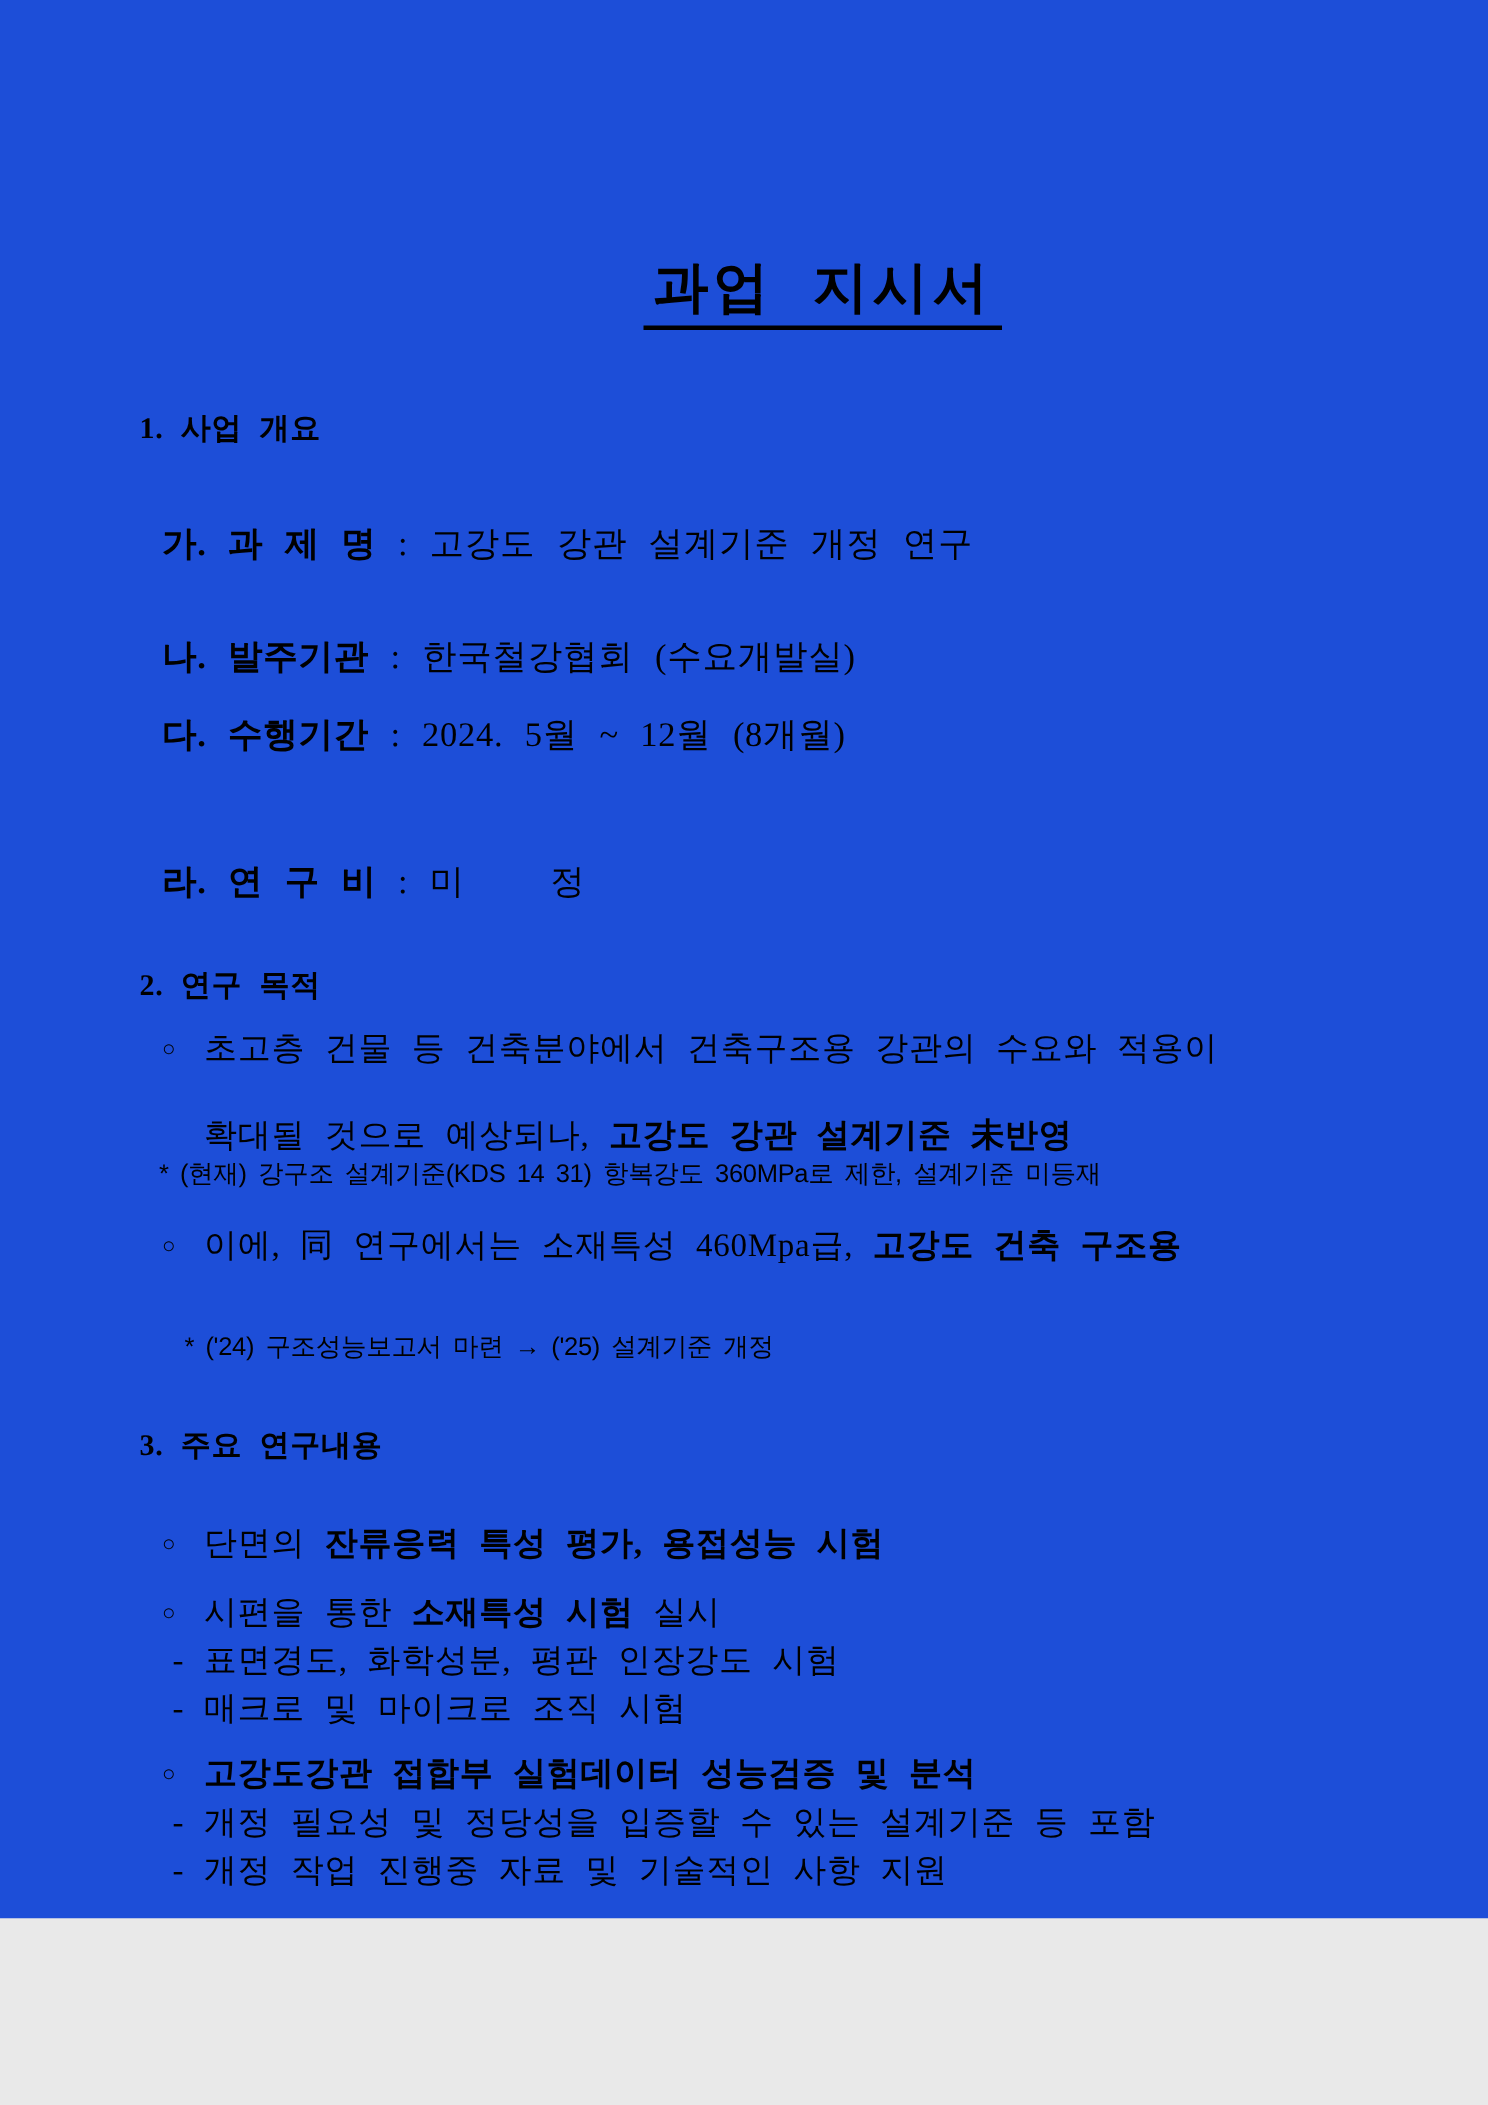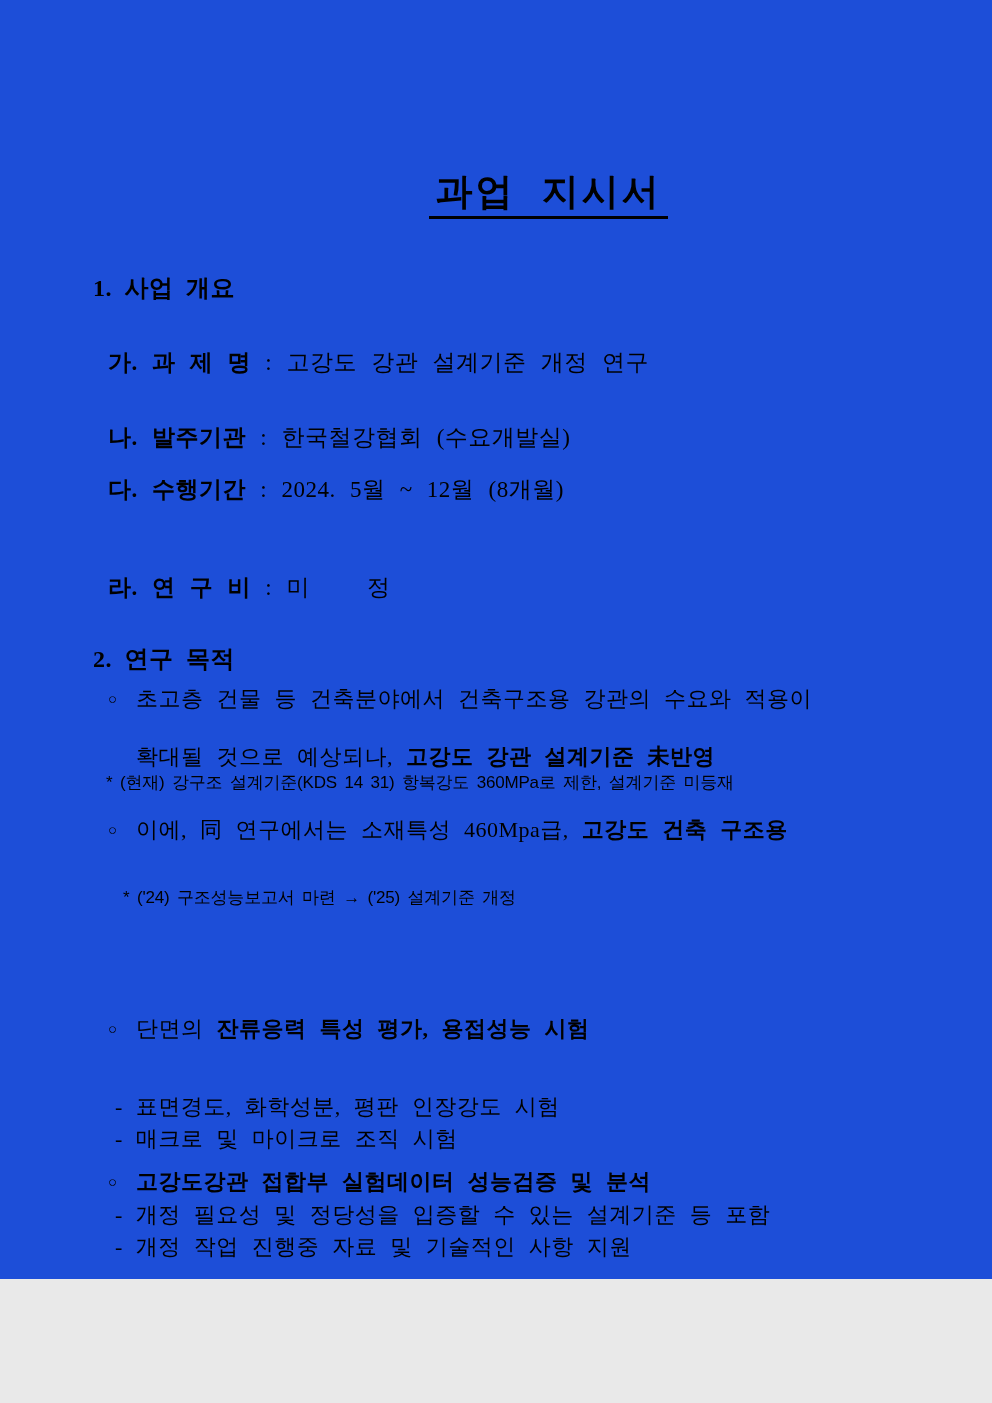--- a/index.html
+++ b/index.html
@@ -13,21 +13,21 @@
     overflow:hidden;
   }
   .abs{position:absolute;white-space:pre;}
   .title{
     left:0;right:0;top:124px;
     text-align:center;
     font-size:37px;font-weight:700;
     letter-spacing:3px;word-spacing:14px;
   }
   .title .tspan{border-bottom:3px solid #000;padding:0 6px 4px 6px;}
-  .h{font-size:24px;font-weight:700;letter-spacing:0.5px;word-spacing:6px;}
+  .h{font-size:20px;font-weight:700;letter-spacing:0.5px;word-spacing:6px;}
   .item{font-size:23px;word-spacing:8px;letter-spacing:0.5px;}
   .item .lab{font-weight:700;}
   .body{font-size:22px;word-spacing:7px;letter-spacing:0.5px;}
   .b{font-weight:700;}
   .small{font-size:19px;word-spacing:4px;}
   .marker{
     display:inline-block;width:28px;
     font-size:15px;
     transform:translateY(-2px);
   }
@@ -63,23 +63,25 @@
 
   <div class="abs h" style="top:643px;left:93px">2. 연구 목적</div>
 
   <div class="abs body" style="top:684px;left:108px"><span class="marker">○</span><span>초고층 건물 등 건축분야에서 건축구조용 강관의 수요와 적용이</span></div>
   <div class="abs body" style="top:742px;left:136px"><span>확대될 것으로 예상되나, </span><span class="b">고강도 강관 설계기준 未반영</span></div>
   <div class="abs note" style="top:771px;left:106px">* (현재) 강구조 설계기준(KDS 14 31) 항복강도 360MPa로 제한, 설계기준 미등재</div>
 
   <div class="abs body" style="top:815px;left:108px"><span class="marker">○</span><span>이에, 同 연구에서는 소재특성 460Mpa급, </span><span class="b">고강도 건축 구조용</span></div>
   <div class="abs note" style="top:886px;left:123px">* ('24) 구조성능보고서 마련 → ('25) 설계기준 개정</div>
 
+  <div class="abs h" style="top:950px;left:93px">3. 주요 연구내용</div>
 
   <div class="abs body" style="top:1014px;left:108px"><span class="marker">○</span><span>단면의 </span><span class="b">잔류응력 특성 평가, 용접성능 시험</span></div>
 
+  <div class="abs body" style="top:1060px;left:108px"><span class="marker">○</span><span>시편을 통한 </span><span class="b">소재특성 시험</span><span> 실시</span></div>
   <div class="abs body" style="top:1092px;left:115px">- 표면경도, 화학성분, 평판 인장강도 시험</div>
   <div class="abs body" style="top:1167px;left:108px"><span class="marker">○</span><span class="b">고강도강관 접합부 실험데이터 성능검증 및 분석</span></div>
 
   <div class="abs body" style="top:1124px;left:115px">- 매크로 및 마이크로 조직 시험</div>
   <div class="abs body" style="top:1200px;left:115px">- 개정 필요성 및 정당성을 입증할 수 있는 설계기준 등 포함</div>
   <div class="abs body" style="top:1232px;left:115px">- 개정 작업 진행중 자료 및 기술적인 사항 지원</div>
 
   <div class="abs pagenum">2</div>
 
 </div>

